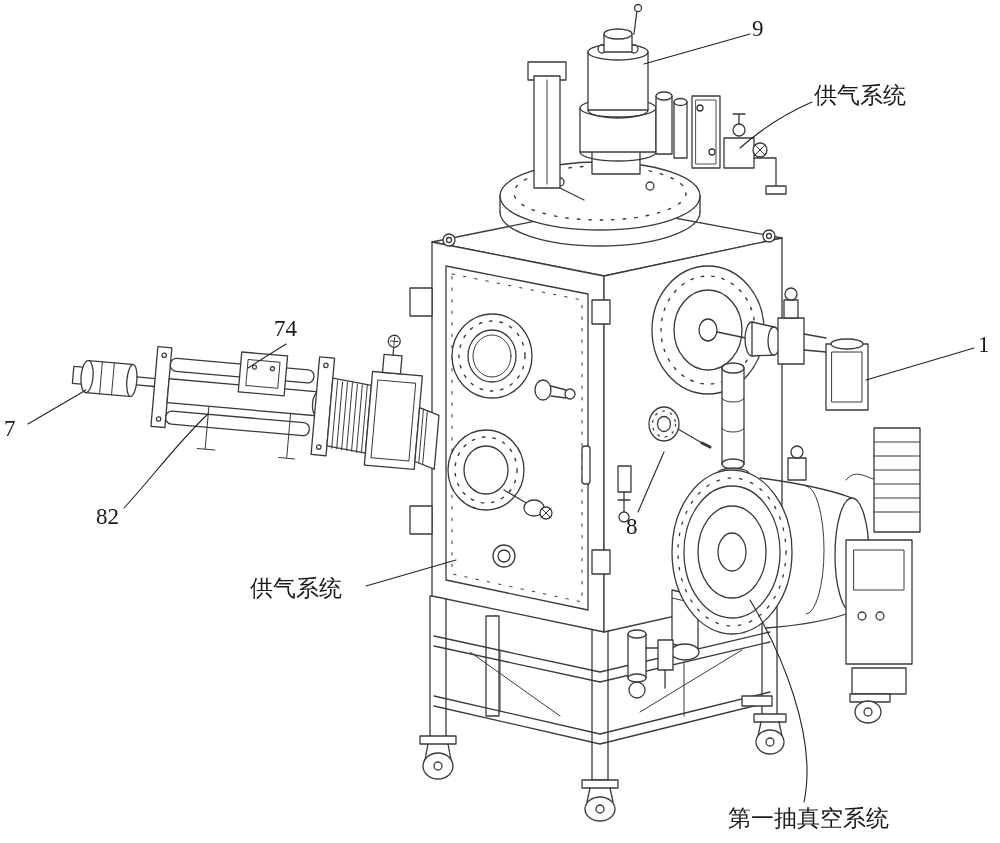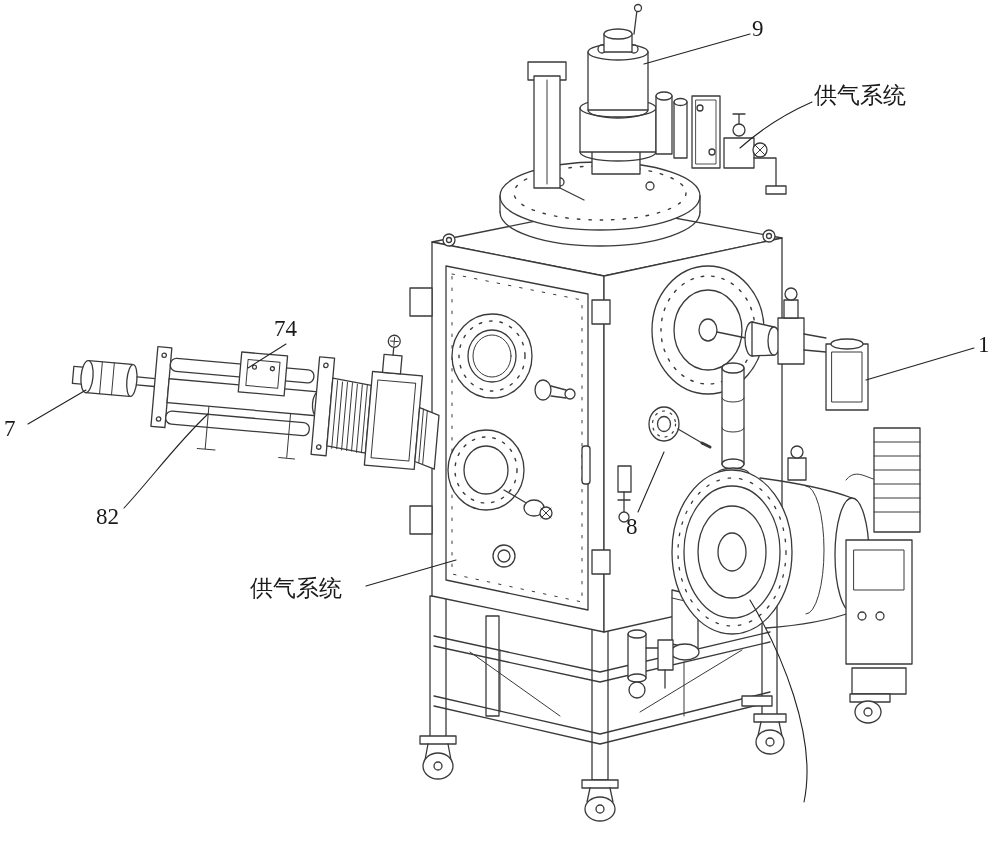--- a/index.html
+++ b/index.html
@@ -307,14 +307,15 @@
 </svg>
 
 <div class="lbl" style="left:752px;top:16px;">9</div>
 <div class="lbl" style="left:814px;top:84px;font-family:Liberation Mono, monospace;">供气系统</div>
 <div class="lbl" style="left:978px;top:332px;">1</div>
 <div class="lbl" style="left:274px;top:316px;">74</div>
 <div class="lbl" style="left:4px;top:416px;">7</div>
 <div class="lbl" style="left:96px;top:504px;">82</div>
 <div class="lbl" style="left:626px;top:514px;">8</div>
 <div class="lbl" style="left:250px;top:576px;">供气系统</div>
+<div class="lbl" style="left:728px;top:806px;">第一抽真空系统</div>
 
 </div>
 
 </body></html>

